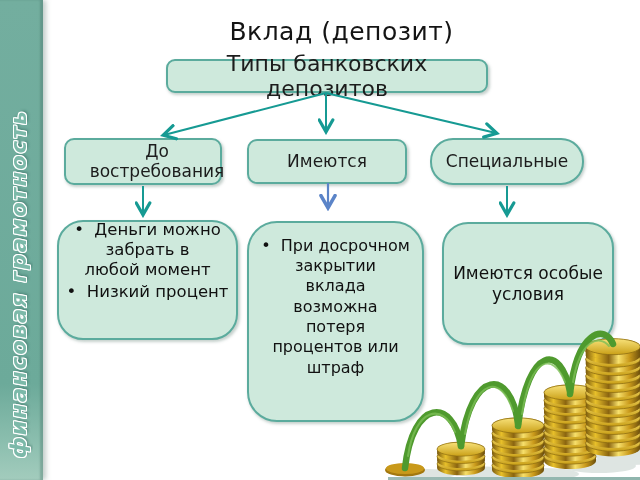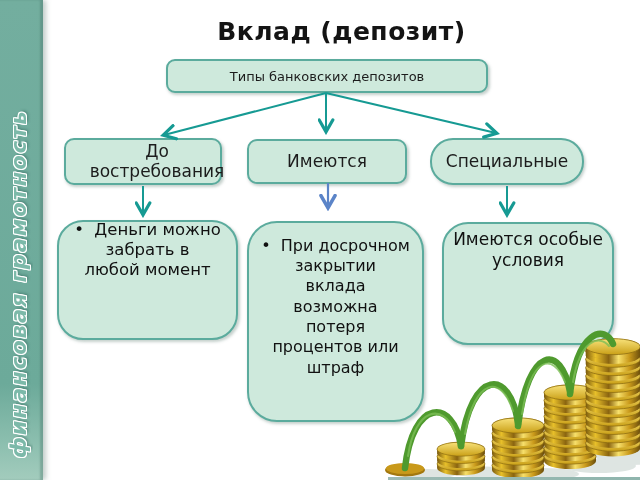--- a/index.html
+++ b/index.html
@@ -17,46 +17,46 @@
     position:absolute; left:7px; top:58px; height:400px; width:28px;
     writing-mode:vertical-rl; transform:rotate(180deg);
     font-size:21px; font-weight:bold; font-style:italic; letter-spacing:2px;
     color:#7cb9a9; white-space:nowrap;
     text-shadow:-1px -1px 0 #fff,1px -1px 0 #fff,-1px 1px 0 #fff,1px 1px 0 #fff,
                  0 -1px 0 #fff,0 1px 0 #fff,-1px 0 0 #fff,1px 0 0 #fff,
                  2px 2px 3px rgba(30,80,70,.45);
   }
   .title{
     position:absolute; left:43px; right:0; top:17px; text-align:center;
-    font-size:25px; font-weight:bold; letter-spacing:.5px; color:#141414;
+    font-size:25px; font-weight:normal; letter-spacing:.5px; color:#141414;
   }
   .node{
     position:absolute; background:#cee9dc; border:2px solid #5bab9d;
     box-sizing:border-box; display:flex; align-items:center; justify-content:center;
     text-align:center; box-shadow:1.5px 2px 3px rgba(90,120,110,.35);
   }
-  .root-node{ left:166px; top:59px; width:322px; height:34px; border-radius:9px; font-size:13px; }
+  .root-node{ left:166px; top:59px; width:322px; height:34px; border-radius:9px; font-size:22px; }
   .branch{ border-radius:10px; font-size:17px; line-height:1.15; white-space:pre-line; }
   .branch-1{ left:64px;  top:138px; width:158px; height:47px;padding-left:28px; }
   .branch-2{ left:247px; top:139px; width:160px; height:45px; }
   .branch-3{ left:430px; top:138px; width:154px; height:47px;border-radius:23px; }
   .detail-box{ position:absolute; background:#cee9dc; border:2px solid #5bab9d;
     box-sizing:border-box; box-shadow:1.5px 2px 3px rgba(90,120,110,.35); }
   .detail-1{ left:57px;  top:220px; width:181px; height:120px; border-radius:26px; }
   .detail-2{ left:247px; top:221px; width:177px; height:201px; border-radius:30px; }
   .detail-3{ left:442px; top:222px; width:172px; height:123px; border-radius:26px; }
   .detail-text{
     position:absolute; text-align:center; font-size:16px; line-height:1.22;
     white-space:pre-wrap; color:#111; z-index:3;
   }
   .dt-1{ left:57px; top:220px; width:181px; height:120px;
          display:flex; flex-direction:column; justify-content:flex-start; gap:2px; font-size:16.5px;}
   .dt-2{ left:247px; top:195px; width:177px; line-height:1.27; }
   .dt-3{ left:442px; top:222px; width:172px; height:123px;
-         display:flex; flex-direction:column; justify-content:flex-start; font-size:17px;margin-top:7px;}
+         display:flex; flex-direction:column; justify-content:center; font-size:17px;}
   .arrows, .coins{ position:absolute; pointer-events:none; }
   .arrows{ left:0; top:0; z-index:2; }
   .coins{ left:383px; top:316px; z-index:4; }
   .bottom-strip{
     position:absolute; left:388px; right:0; bottom:0; height:3px; z-index:5;
     background:linear-gradient(90deg,#9dbbb4,#8fb5ad);
   }
 </style>
 </head>
 <body>
@@ -104,20 +104,21 @@
   </div>
 
   <div class="detail-box detail-1"></div>
   <div class="detail-box detail-2"></div>
   <div class="detail-box detail-3"></div>
 
   <div class="detail-text dt-1">
     <div>•  Деньги можно
 забрать в
 любой момент</div>
+    <div>•  Низкий процент</div>
   </div>
   <div class="detail-text dt-2">
     <div>•  При досрочном
 закрытии
 вклада
 возможна
 потеря
 процентов или
 штраф</div>
   </div>

